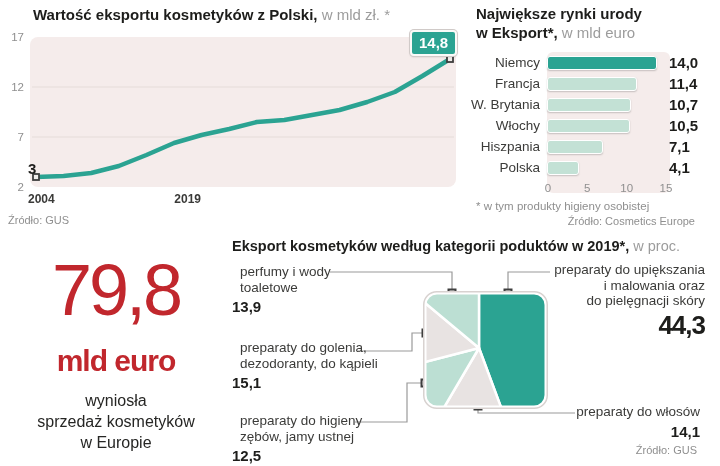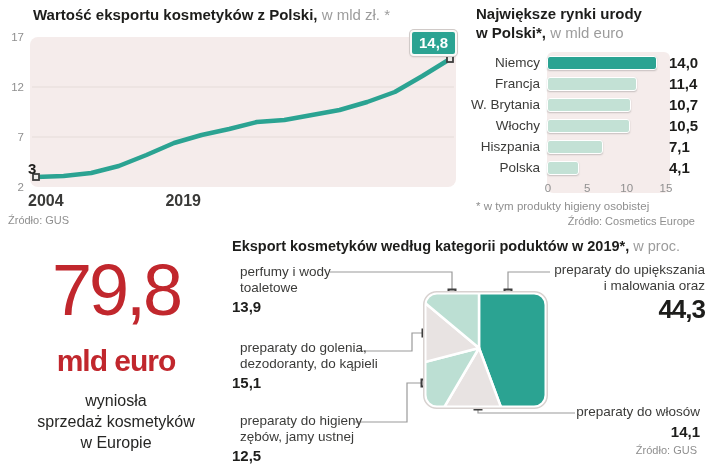--- a/index.html
+++ b/index.html
@@ -11,21 +11,21 @@
   .sec-title .light{font-weight:normal;color:#9c9c9c;}
   .source{font-size:11px;color:#8f8f8f;white-space:nowrap;}
   .footnote{font-size:11.5px;color:#8f8f8f;white-space:nowrap;}
 
   
   .plot-bg{fill:var(--panel-pink,#f5eceb);}
   .gridline{stroke:var(--grid,#e6dbd9);stroke-width:1.2;}
   #line-path{fill:none;stroke:var(--teal,#2ba392);stroke-width:4.5;stroke-linejoin:round;stroke-linecap:round;}
   .pt-marker{fill:#efecea;stroke:var(--marker-dark,#3e3e3e);stroke-width:1.8;}
   .y-tick{position:absolute;left:0;width:24px;text-align:right;font-size:11.5px;color:#8f8f8f;}
-  .x-label{font-size:16px;font-weight:bold;color:#3a3a38;}
+  .x-label{font-size:12px;font-weight:bold;color:#3a3a38;}
   .pt-label{font-size:15px;font-weight:bold;color:#1d1d1b;}
   .badge{background:var(--teal,#2ba392);color:#fff;font-size:15px;font-weight:bold;
          padding:2px 7px 3px;border-radius:4px;border:2px solid #fafaf8;
          box-shadow:0 0 0 1px #d0cac8,0 1px 2px rgba(0,0,0,.2);}
 
   
   .bar-panel{background:var(--panel-pink,#f5eceb);border-radius:6px;}
   .bar-row{display:flex;align-items:center;height:21px;}
   .bar-label{width:77px;text-align:right;padding-right:5px;box-sizing:border-box;
              font-size:13.5px;color:#3b3b39;white-space:nowrap;}
@@ -81,21 +81,21 @@
     <div class="abs badge" style="left:410px;top:30px;">14,8</div>
 
     <div class="abs x-label" style="left:28px;top:192px;">2004</div>
     <div class="abs x-label" style="right:265px;top:192px;">2019</div>
     <div class="abs source" style="left:8px;top:214px;">Źródło: GUS</div>
   </div>
 
   <div class="abs" style="left:468px;top:0;width:250px;height:232px;">
     <div class="abs sec-title" style="left:8px;top:5px;">
       <div>Największe rynki urody</div>
-      <div><span>w Polski*,</span><span class="light"> w mld euro</span></div>
+      <div><span>w Eksport*,</span><span class="light"> w mld euro</span></div>
     </div>
 
     <div class="abs bar-panel" style="left:79px;top:52px;width:123px;height:141px;"></div>
     <div id="bar-rows" class="abs" style="left:0;top:52px;width:250px;">
         <div class="bar-row">
           <span class="bar-label">Niemcy</span>
           <div class="bar-track">
             <div class="bar bar-highlight" style="width: 110.1px;"></div>
           </div>
           <span class="bar-value">14,0</span>
@@ -201,20 +201,21 @@
       <div class="co-value">15,1</div>
     </div>
     <div class="abs co" style="left:2px;top:181px;">
       <div class="co-line">preparaty do higieny</div>
       <div class="co-line">zębów, jamy ustnej</div>
       <div class="co-value">12,5</div>
     </div>
     <div class="abs co co-right" style="right:15px;top:30px;">
       <div class="co-line">preparaty do upiększania</div>
       <div class="co-line">i malowania oraz</div>
+      <div class="co-line">do pielęgnacji skóry</div>
       <div class="co-value-big">44,3</div>
     </div>
     <div class="abs co co-right" style="right:20px;top:172px;">
       <div class="co-line">preparaty do włosów</div>
       <div class="co-value">14,1</div>
     </div>
 
     <div class="abs source" style="right:23px;top:212px;">Źródło: GUS</div>
   </div>
 

